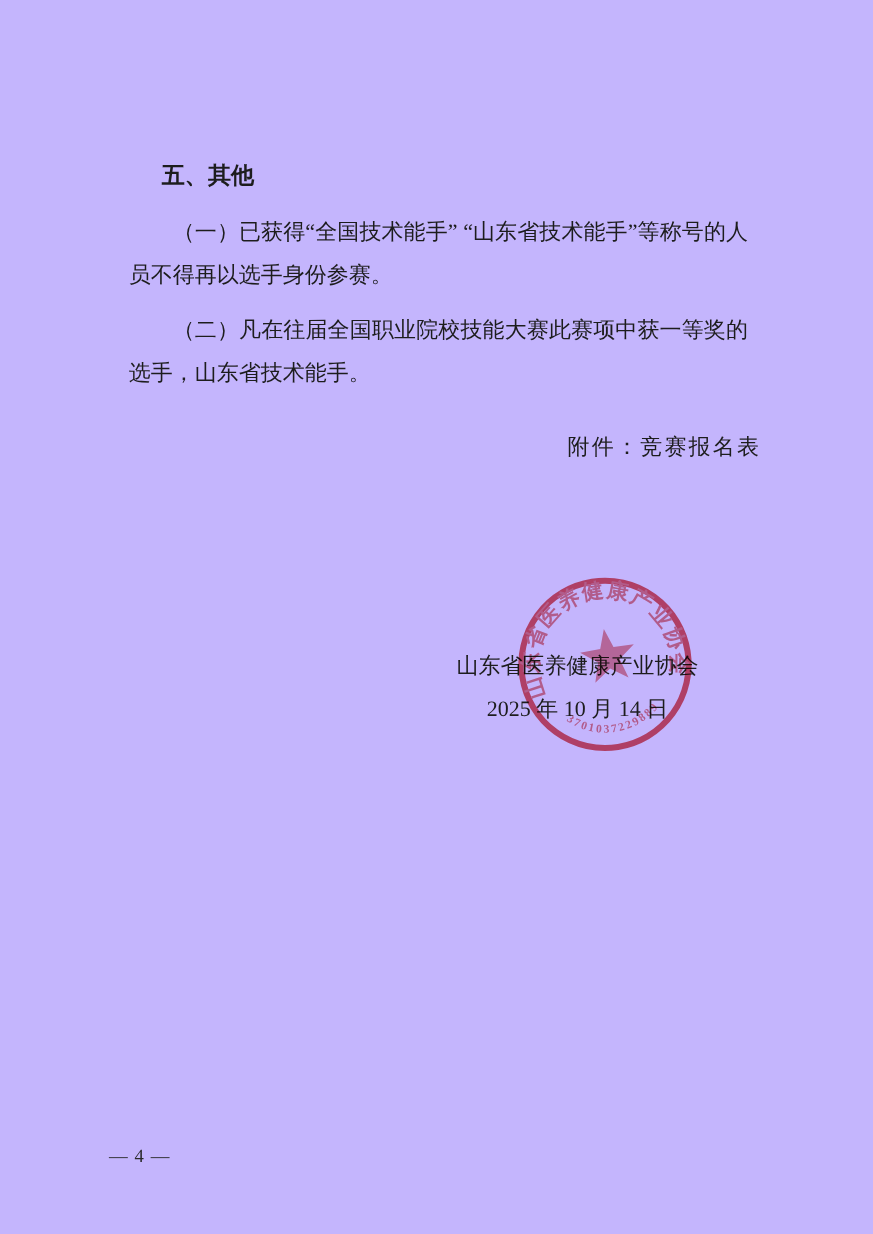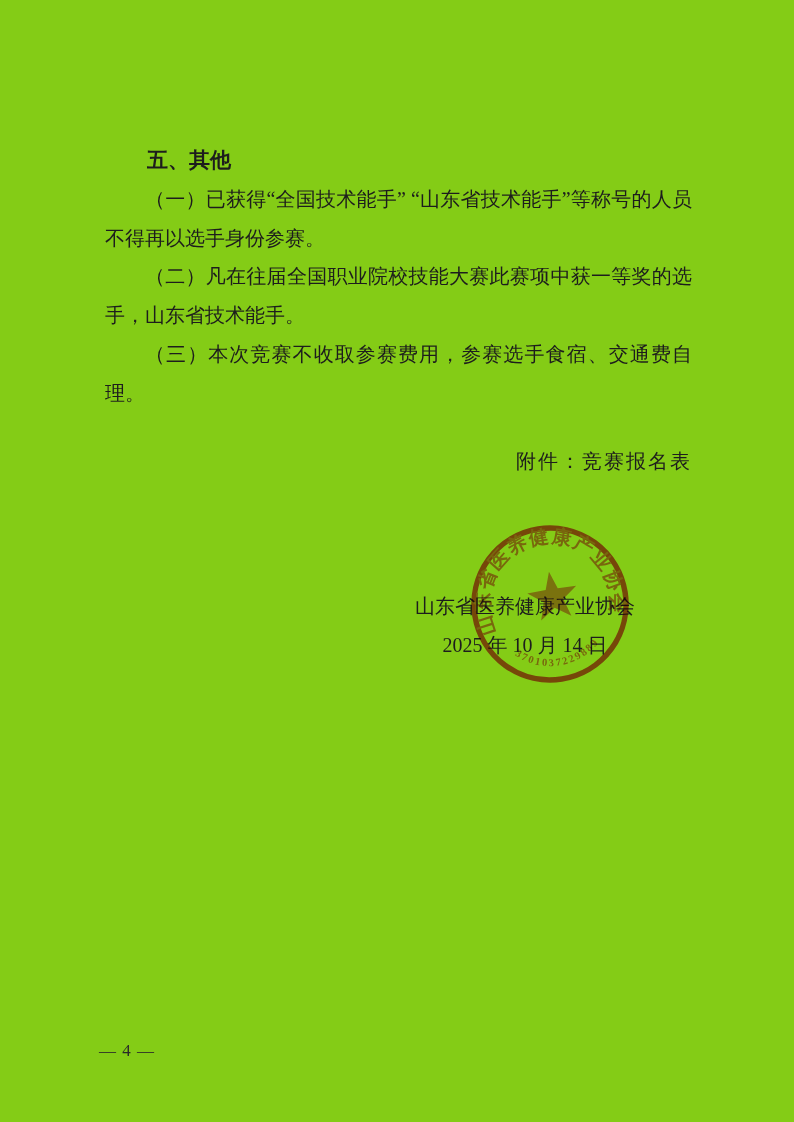--- a/index.html
+++ b/index.html
@@ -4,42 +4,42 @@
 <style>
   html, body {
     margin: 0;
     padding: 0;
     background: #ffffff;
   }
   .page {
     position: relative;
     width: 794px;
     height: 1122px;
-    background: #84cc16;
+    background: #c4b5fd;
     font-family: "Liberation Serif", serif;
     color: #1d1d1d;
     overflow: hidden;
   }
   .content {
     position: absolute;
     left: 105px;
     top: 141px;
     width: 587px;
     font-size: 20px;
     line-height: 38.8px;
   }
   .heading {
     margin: 0;
     font-weight: bold;
     font-size: 21px;
     text-indent: 2em;
     font-family: "Liberation Sans", sans-serif;
   }
   .para {
-    margin: 0;
+    margin: 12px;
     text-indent: 2em;
     text-align: justify;
   }
   .attachment {
     margin: 29px 0 0 0;
     text-indent: 2em;
     letter-spacing: 2px;
     text-align: right;
   }
   .sig {
@@ -77,21 +77,20 @@
 </style>
 </head>
 <body>
 
 <div class="page">
 
   <div class="content">
     <p class="heading">五、其他</p>
     <p class="para">（一）已获得“全国技术能手” “山东省技术能手”等称号的人员不得再以选手身份参赛。</p>
     <p class="para">（二）凡在往届全国职业院校技能大赛此赛项中获一等奖的选手，山东省技术能手。</p>
-    <p class="para">（三）本次竞赛不收取参赛费用，参赛选手食宿、交通费自理。</p>
     <p class="para attachment">附件：竞赛报名表</p>
   </div>
 
   <div class="sig">
     <div>山东省医养健康产业协会</div>
     <div>2025 年 10 月 14 日</div>
   </div>
 
   <svg class="seal" viewBox="-102 -102 204 204" xmlns="http://www.w3.org/2000/svg">
     <defs>

